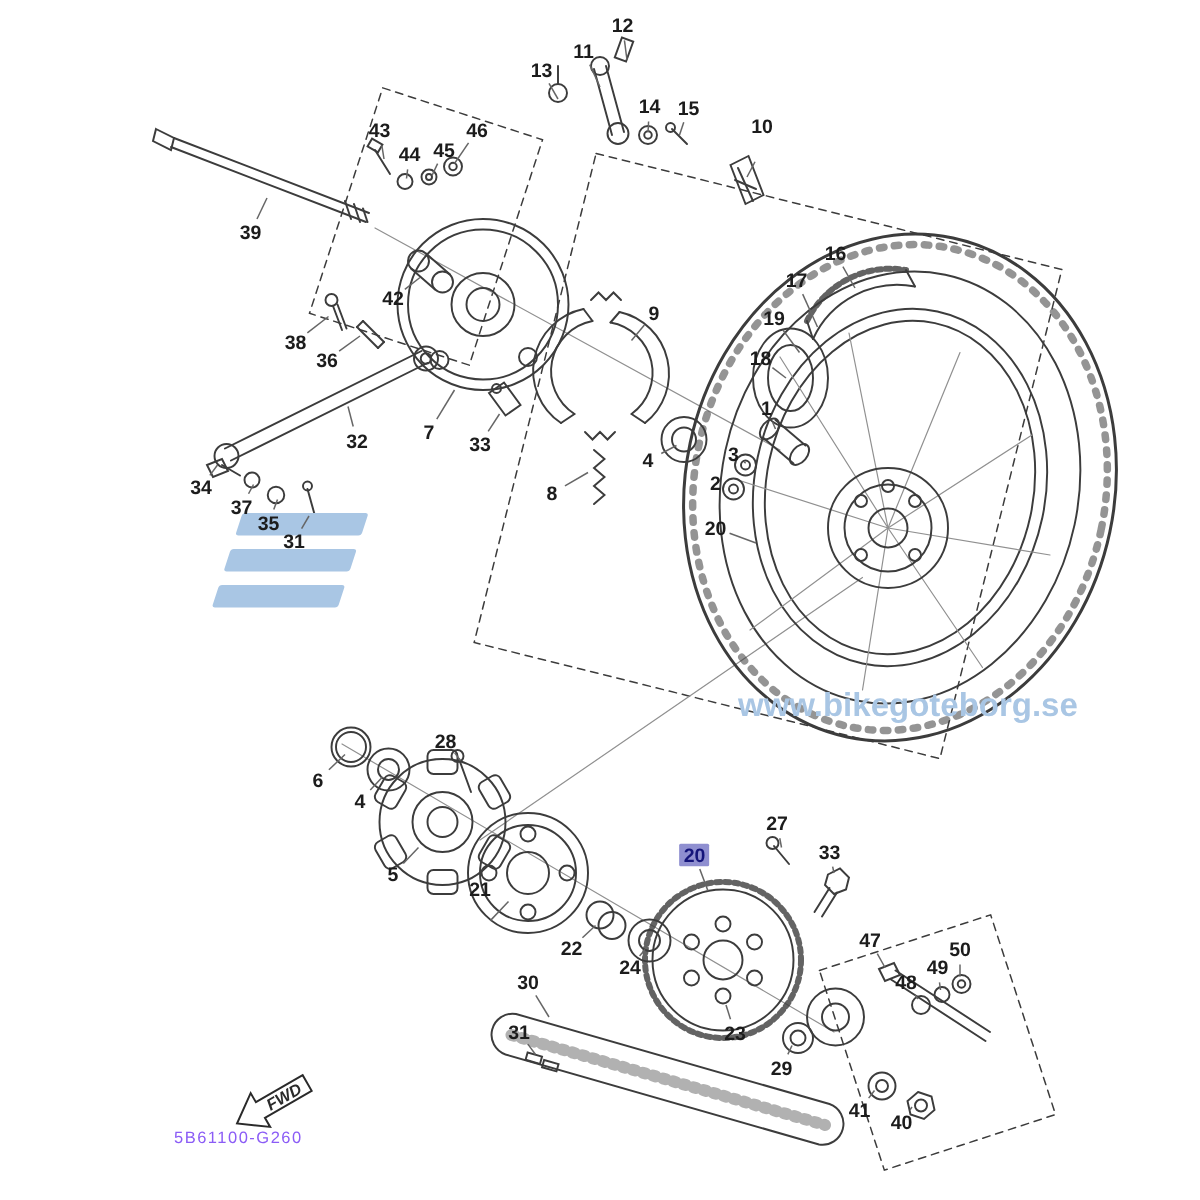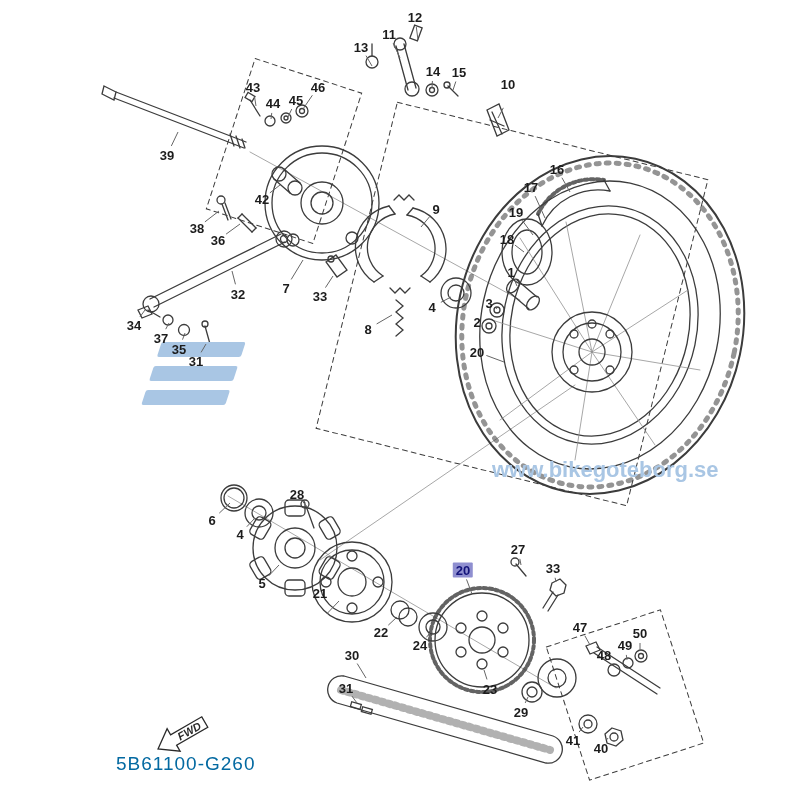--- a/index.html
+++ b/index.html
@@ -28,21 +28,21 @@
   .part-label.highlighted{background:var(--hl-color,#8f8fd0);color:#14147a;border-radius:1px;}
   
   .wm-bars{position:absolute;left:150px;top:342px;transform:skewX(-18deg);}
   .wm-bars i{display:block;width:84px;height:15px;background:var(--wm-color,#a9c6e4);margin-bottom:9px;border-radius:2px;}
   .wm-brand{position:absolute;left:242px;top:288px;font-size:148px;font-weight:bold;font-style:italic;
             letter-spacing:-5px;line-height:1;}
   .wm-sub{position:absolute;left:156px;top:402px;font-size:25px;font-weight:bold;letter-spacing:7px;white-space:nowrap;}
   .wm-url-left{position:absolute;left:84px;top:457px;font-size:17px;font-weight:bold;}
   .wm-url-right{position:absolute;left:492px;top:457px;font-size:22px;font-weight:bold;}
   
-  #diagram-code{position:absolute;left:116px;top:753px;z-index:4;font-size:19px;letter-spacing:1px;color:#0369a1;}
+  #diagram-code{position:absolute;left:116px;top:753px;z-index:4;font-size:11px;letter-spacing:1px;color:#8b5cf6;}
 </style>
 </head>
 <body>
 
 <div id="stage">
 
   <svg id="art" class="layer" viewBox="0 0 800 800">
     <g class="ln">
 
       <g class="dash">

